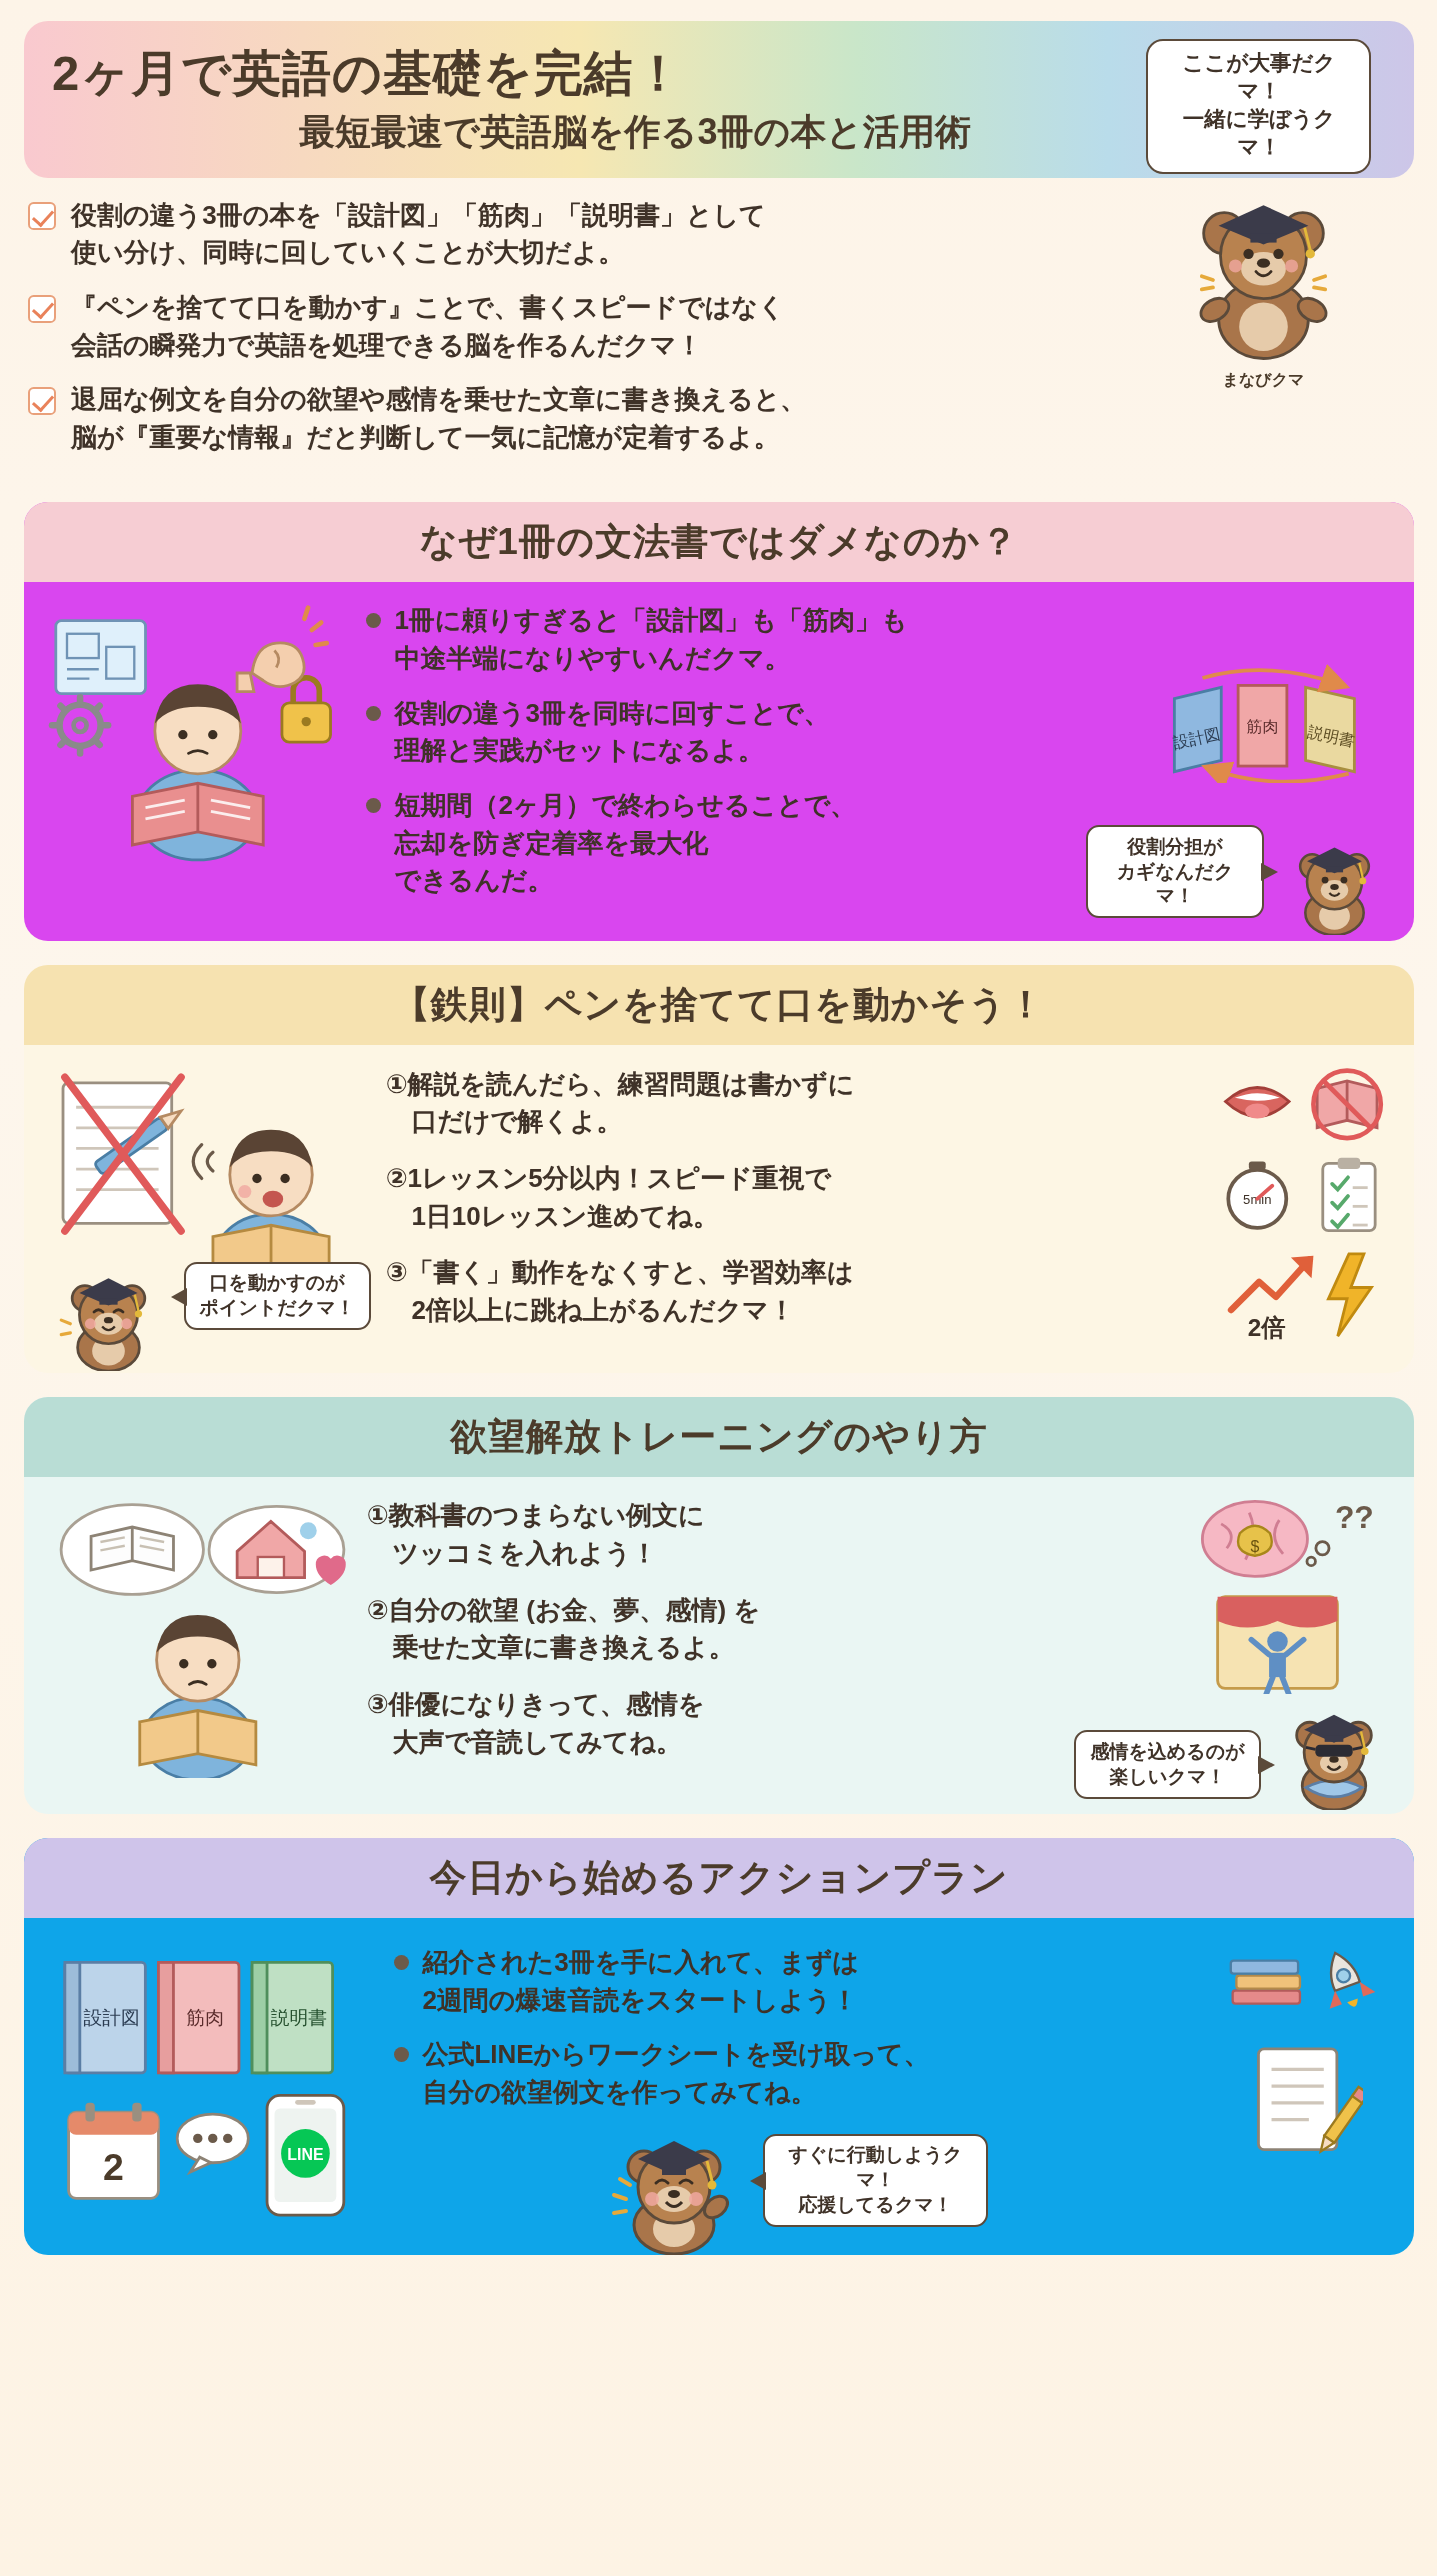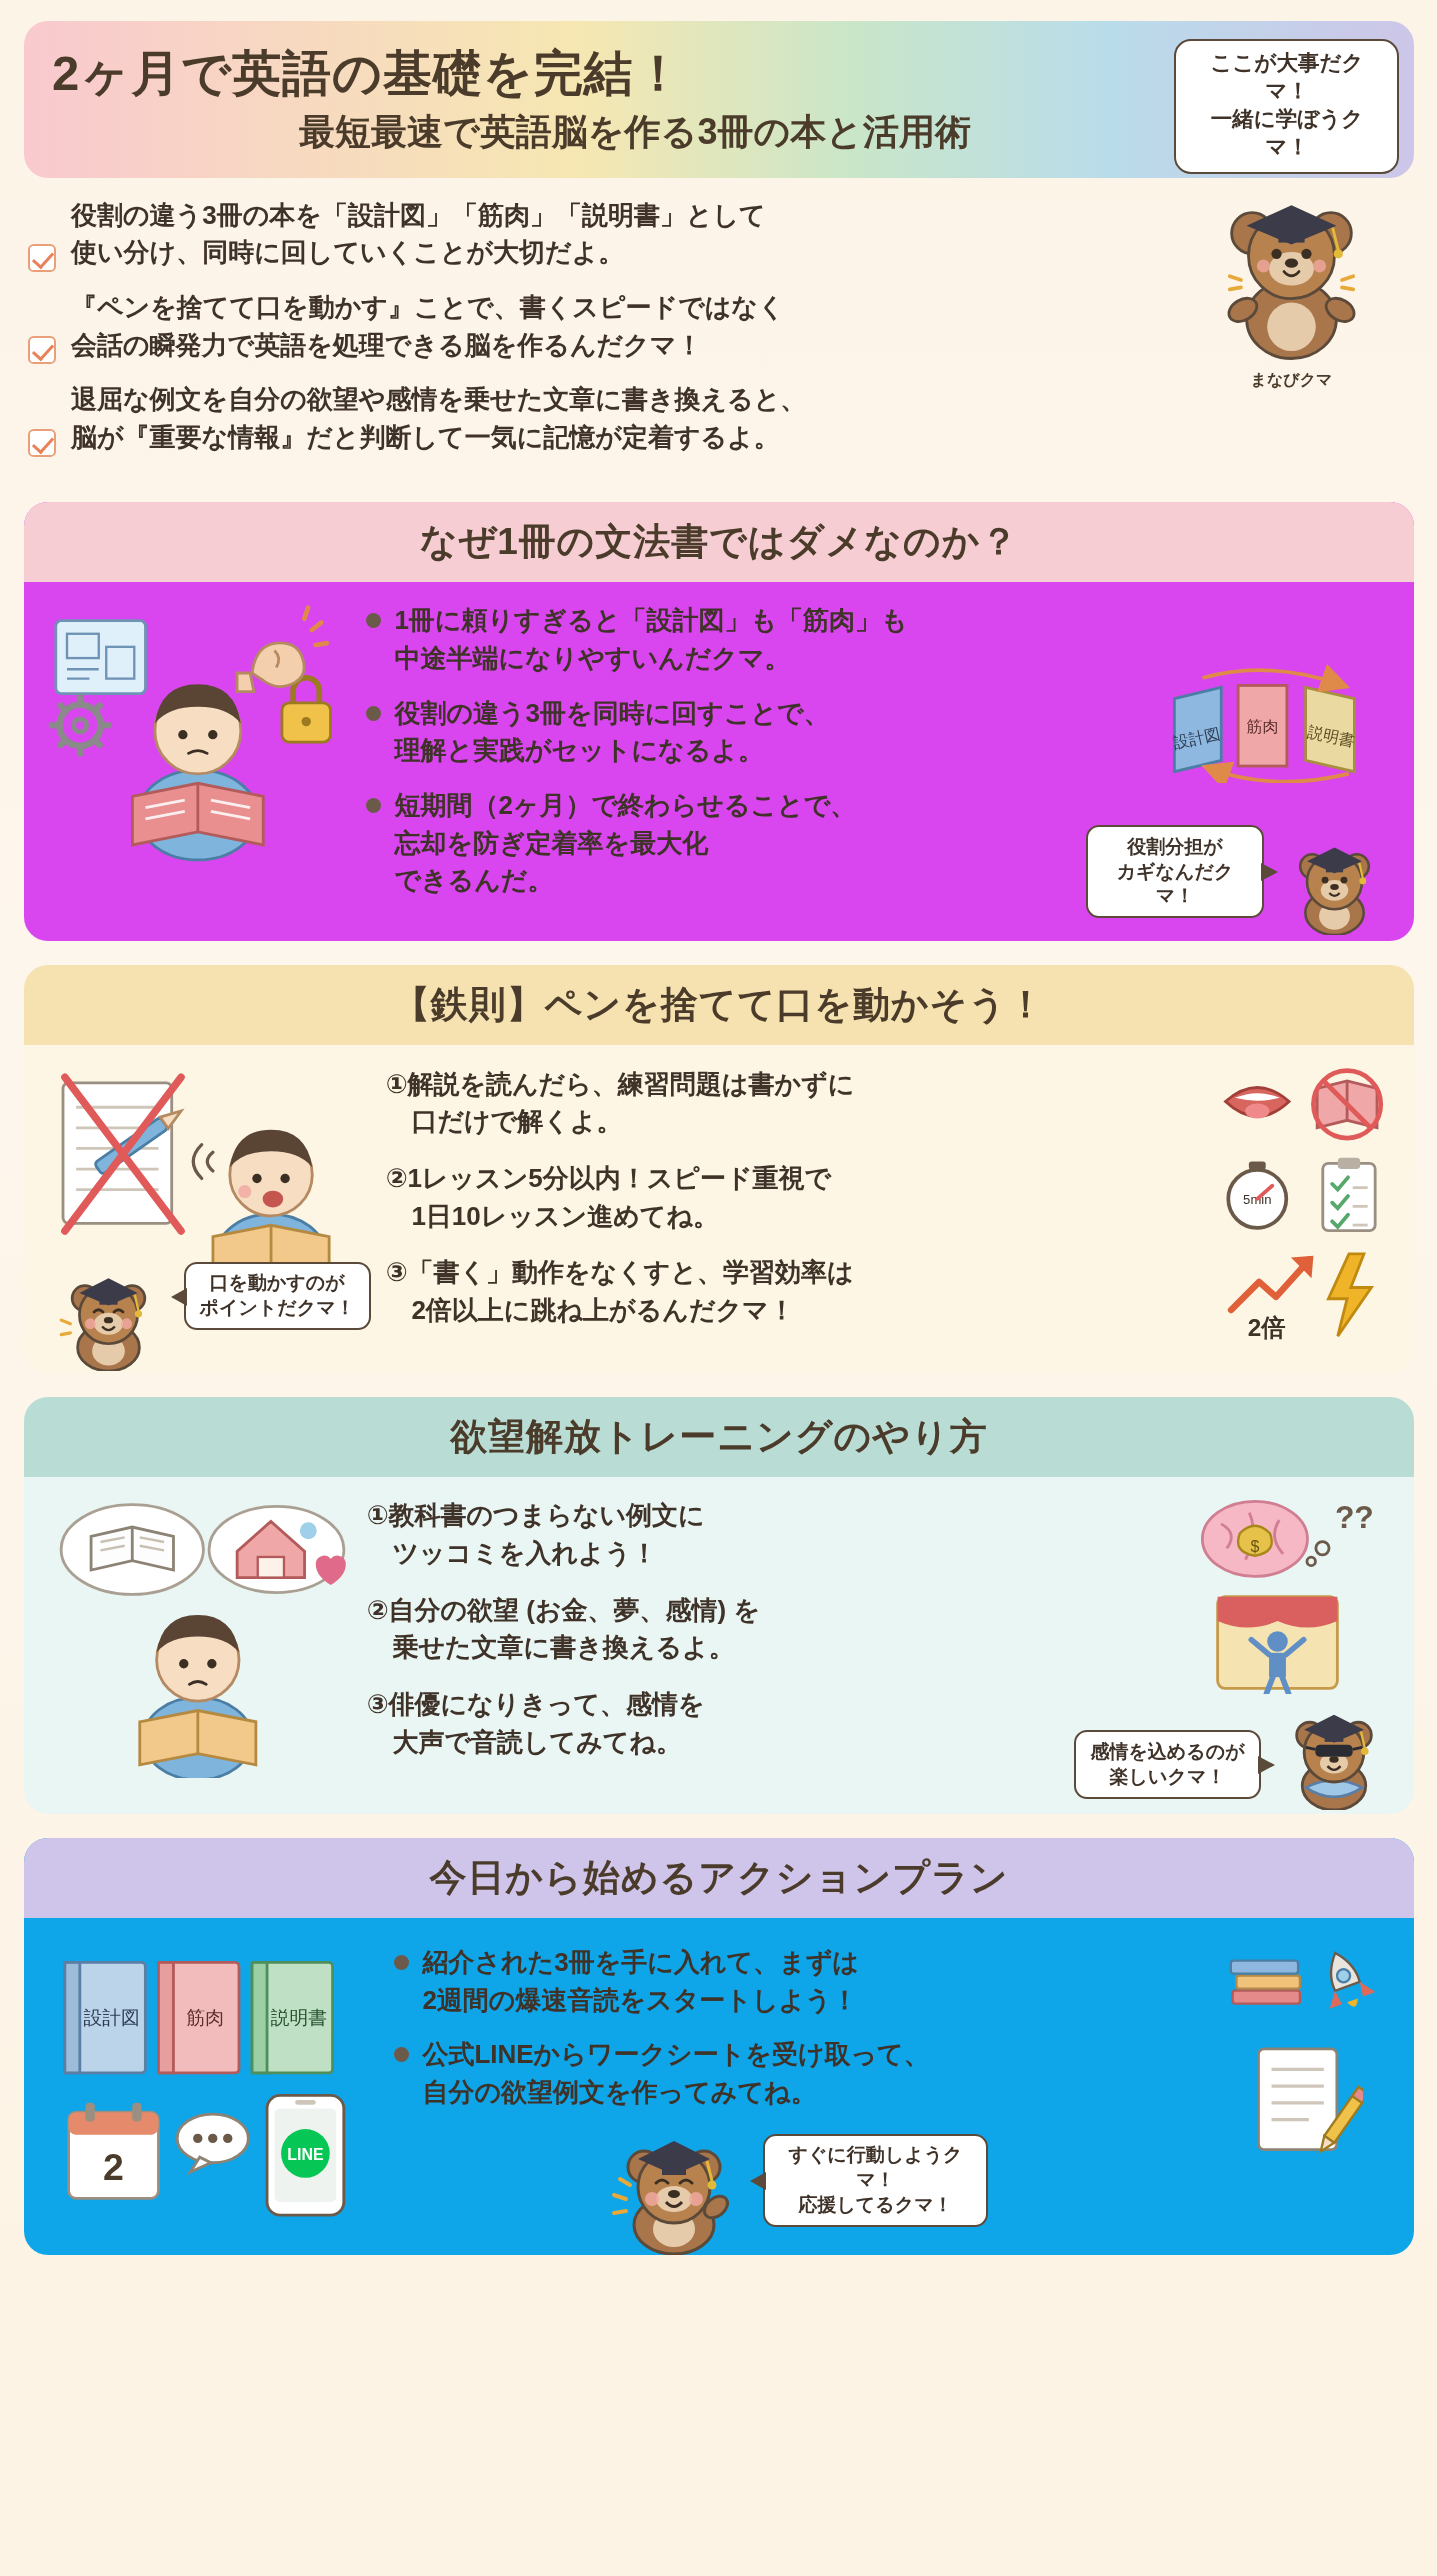--- a/index.html
+++ b/index.html
@@ -46,21 +46,21 @@
 
   
   .intro {
     margin: 19px 28px 0 28px;
     position: relative;
     min-height: 281px;
     padding-right: 253px;
   }
   .intro-row {
     display: flex;
-    align-items: flex-end;
+    align-items: flex-start;
     margin-bottom: 17px;
   }
   .check-box {
     width: 28px; height: 28px;
     border: 2.3px solid #e9a07a;
     border-radius: 5.6px;
     margin-right: 15px;
     margin-top: 5.6px;
     flex: none;
     position: relative;
@@ -169,21 +169,21 @@
   svg { display: block; }
 </style>
 </head>
 <body>
 
 <div class="header-wrap">
   <div class="title-main">2ヶ月で英語の基礎を完結！</div>
   <div class="title-sub">最短最速で英語脳を作る3冊の本と活用術</div>
 </div>
 
-<div class="bear-wrap" style="top:39px; right:20px; width:253px;">
+<div class="bear-wrap" style="top:39px; right:48px; width:253px;">
   <div class="bubble" style="width:225px; margin-left:9.4px;">ここが大事だクマ！
 一緒に学ぼうクマ！</div>
   <div style="margin-top:5.6px; display:flex; justify-content:center;">
     <svg width="187" height="187" viewBox="0 0 200 200">
 
       <circle cx="58" cy="58" r="22" fill="#a9754a" stroke="#5b4a3a" stroke-width="3"></circle>
       <circle cx="142" cy="58" r="22" fill="#a9754a" stroke="#5b4a3a" stroke-width="3"></circle>
 
       <ellipse cx="100" cy="150" rx="48" ry="42" fill="#a9754a" stroke="#5b4a3a" stroke-width="3"></ellipse>
       <ellipse cx="100" cy="158" rx="26" ry="26" fill="#e6cbaa"></ellipse>

